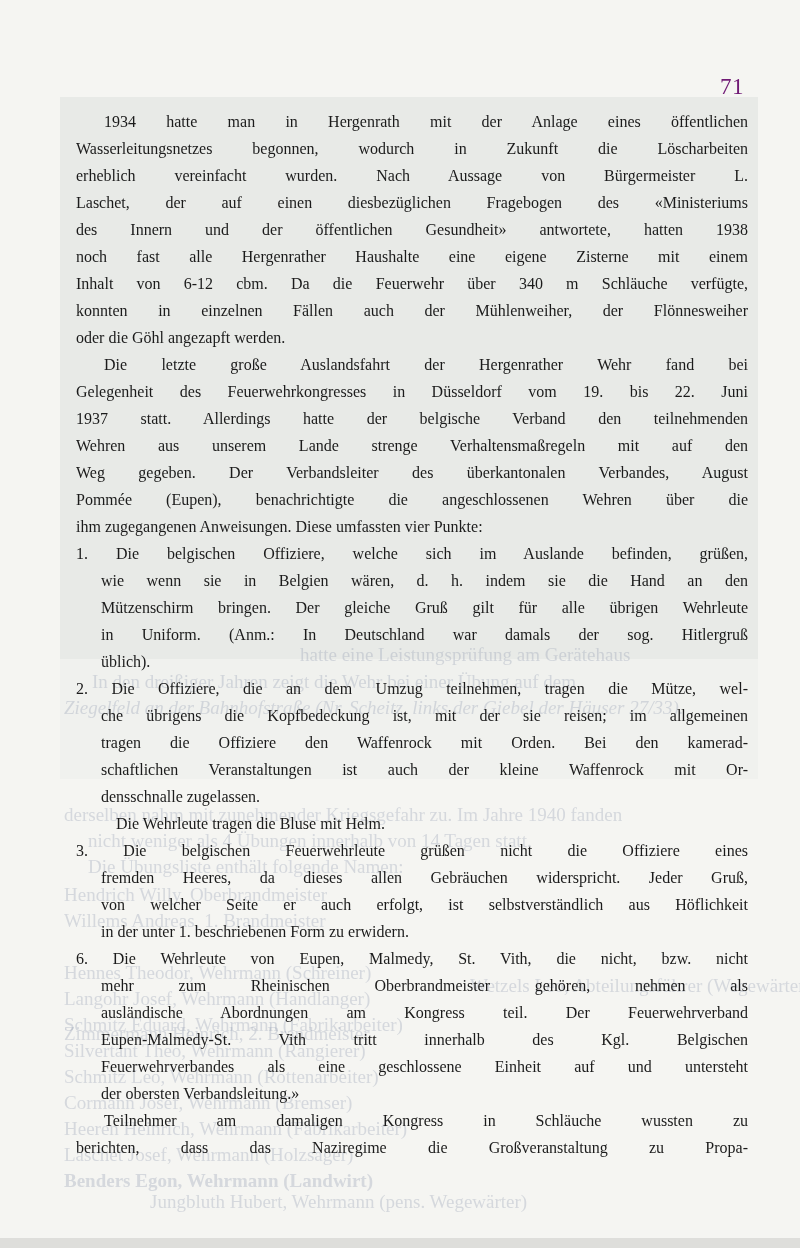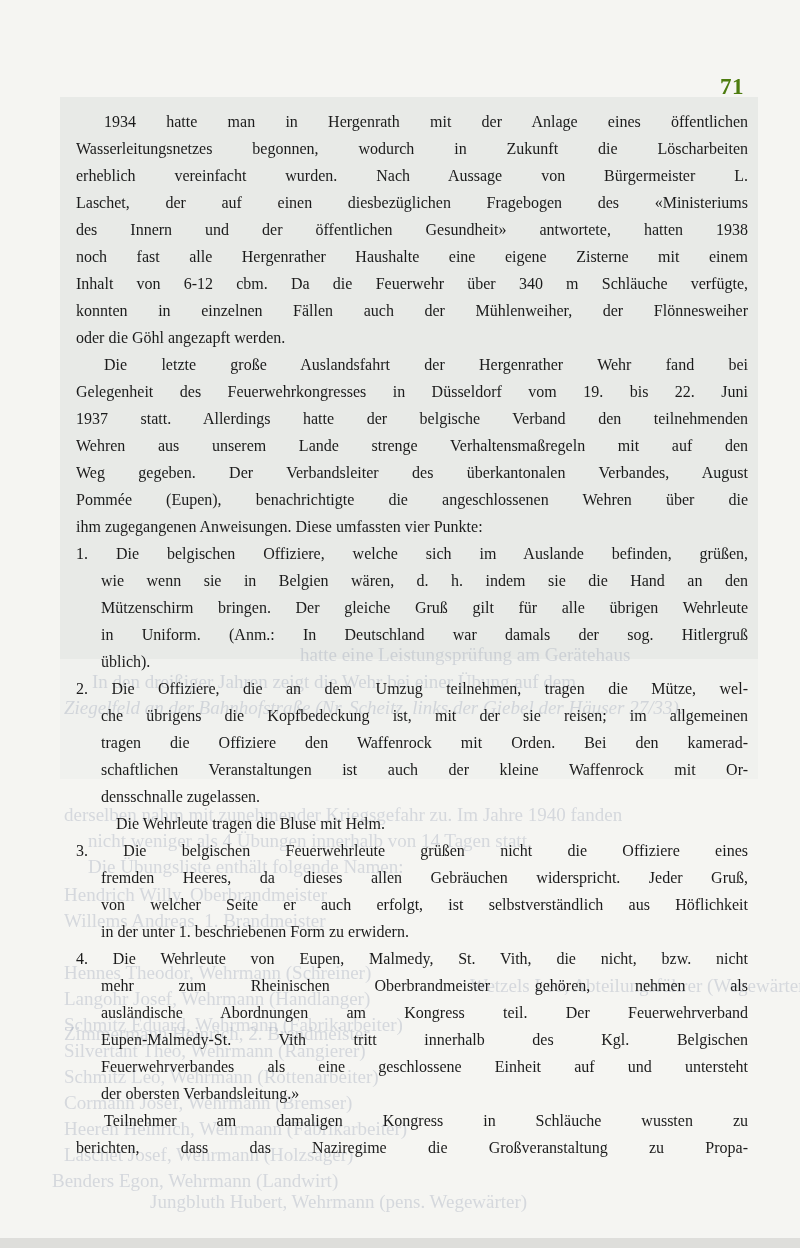--- a/index.html
+++ b/index.html
@@ -41,22 +41,21 @@
     width: 800px;
     height: 10px;
     background: rgba(180, 180, 178, 0.35);
   }
   .page-number {
     position: absolute;
     top: 74px;
     right: 56px;
     font-size: 23px;
     letter-spacing: 0.5px;
-    color: #4d7c0f;
-    font-weight: bold;
+    color: #701a75;
   }
   .text-block {
     position: absolute;
     left: 76px;
     top: 108px;
     width: 672px;
     font-size: 16px;
     line-height: 27px;
     z-index: 3;
   }
@@ -110,21 +109,21 @@
       <div class="ghost-line" style="left: 64px; top: 979px; margin-top: 44px;">Zimmermann Heinrich, 2. Brandmeister</div>
       <div class="ghost-line" style="left: 64px; top: 988px;">Langohr Josef, Wehrmann (Handlanger)</div>
       <div class="ghost-line" style="left: 64px; top: 962px;">Hennes Theodor, Wehrmann (Schreiner)</div>
       <div class="ghost-line" style="left: 470px; top: 975px;">Wetzels Leo, Abteilungsführer (Wegewärter)</div>
       <div class="ghost-line" style="left: 64px; top: 1014px;">Schmitz Eduard, Wehrmann (Fabrikarbeiter)</div>
       <div class="ghost-line" style="left: 64px; top: 1040px;">Silvertant Theo, Wehrmann (Rangierer)</div>
       <div class="ghost-line" style="left: 64px; top: 1066px;">Schmitz Leo, Wehrmann (Rottenarbeiter)</div>
       <div class="ghost-line" style="left: 64px; top: 1092px;">Cormann Josef, Wehrmann (Bremser)</div>
       <div class="ghost-line" style="left: 64px; top: 1118px;">Heeren Heinrich, Wehrmann (Fabrikarbeiter)</div>
       <div class="ghost-line" style="left: 64px; top: 1144px;">Laschet Josef, Wehrmann (Holzsäger)</div>
-      <div class="ghost-line" style="left: 52px; top: 1170px;">Benders Egon, Wehrmann (Landwirt)</div>
+      <div class="ghost-line" style="left: 64px; top: 1170px; font-weight: bold;">Benders Egon, Wehrmann (Landwirt)</div>
       <div class="ghost-line" style="left: 150px; top: 1191px; text-align: center;">Jungbluth Hubert, Wehrmann (pens. Wegewärter)</div>
     </div>
   <div class="page-number">71</div>
   <div class="text-block" id="text-block">
       <div class="line first j">1934 hatte man in Hergenrath mit der Anlage eines öffentlichen</div>
       <div class="line body j">Wasserleitungsnetzes begonnen, wodurch in Zukunft die Löscharbeiten</div>
       <div class="line body j">erheblich vereinfacht wurden. Nach Aussage von Bürgermeister L.</div>
       <div class="line body j">Laschet, der auf einen diesbezüglichen Fragebogen des «Ministeriums</div>
       <div class="line body j">des Innern und der öffentlichen Gesundheit» antwortete, hatten 1938</div>
       <div class="line body j">noch fast alle Hergenrather Haushalte eine eigene Zisterne mit einem</div>
@@ -146,21 +145,21 @@
       <div class="line list j">2. Die Offiziere, die an dem Umzug teilnehmen, tragen die Mütze, wel-</div>
       <div class="line cont j">che übrigens die Kopfbedeckung ist, mit der sie reisen; im allgemeinen</div>
       <div class="line cont j">tragen die Offiziere den Waffenrock mit Orden. Bei den kamerad-</div>
       <div class="line cont j">schaftlichen Veranstaltungen ist auch der kleine Waffenrock mit Or-</div>
       <div class="line cont">densschnalle zugelassen.</div>
       <div class="line sub">Die Wehrleute tragen die Bluse mit Helm.</div>
       <div class="line list j">3. Die belgischen Feuerwehrleute grüßen nicht die Offiziere eines</div>
       <div class="line cont j">fremden Heeres, da dieses allen Gebräuchen widerspricht. Jeder Gruß,</div>
       <div class="line cont j">von welcher Seite er auch erfolgt, ist selbstverständlich aus Höflichkeit</div>
       <div class="line cont">in der unter 1. beschriebenen Form zu erwidern.</div>
-      <div class="line list j">4. Die Wehrleute von Eupen, Malmedy, St. Vith, die nicht, bzw. nicht</div>
+      <div class="line list j">6. Die Wehrleute von Eupen, Malmedy, St. Vith, die nicht, bzw. nicht</div>
       <div class="line cont j">mehr zum Rheinischen Oberbrandmeister gehören, nehmen als</div>
       <div class="line cont j">ausländische Abordnungen am Kongress teil. Der Feuerwehrverband</div>
       <div class="line cont j">Eupen-Malmedy-St. Vith tritt innerhalb des Kgl. Belgischen</div>
       <div class="line cont j">Feuerwehrverbandes als eine geschlossene Einheit auf und untersteht</div>
       <div class="line cont">der obersten Verbandsleitung.»</div>
       <div class="line first j">Teilnehmer am damaligen Kongress in Schläuche wussten zu</div>
       <div class="line body j">berichten, dass das Naziregime die Großveranstaltung zu Propa-</div>
     </div>
   <div class="bottom-shade"></div>
 </div>

